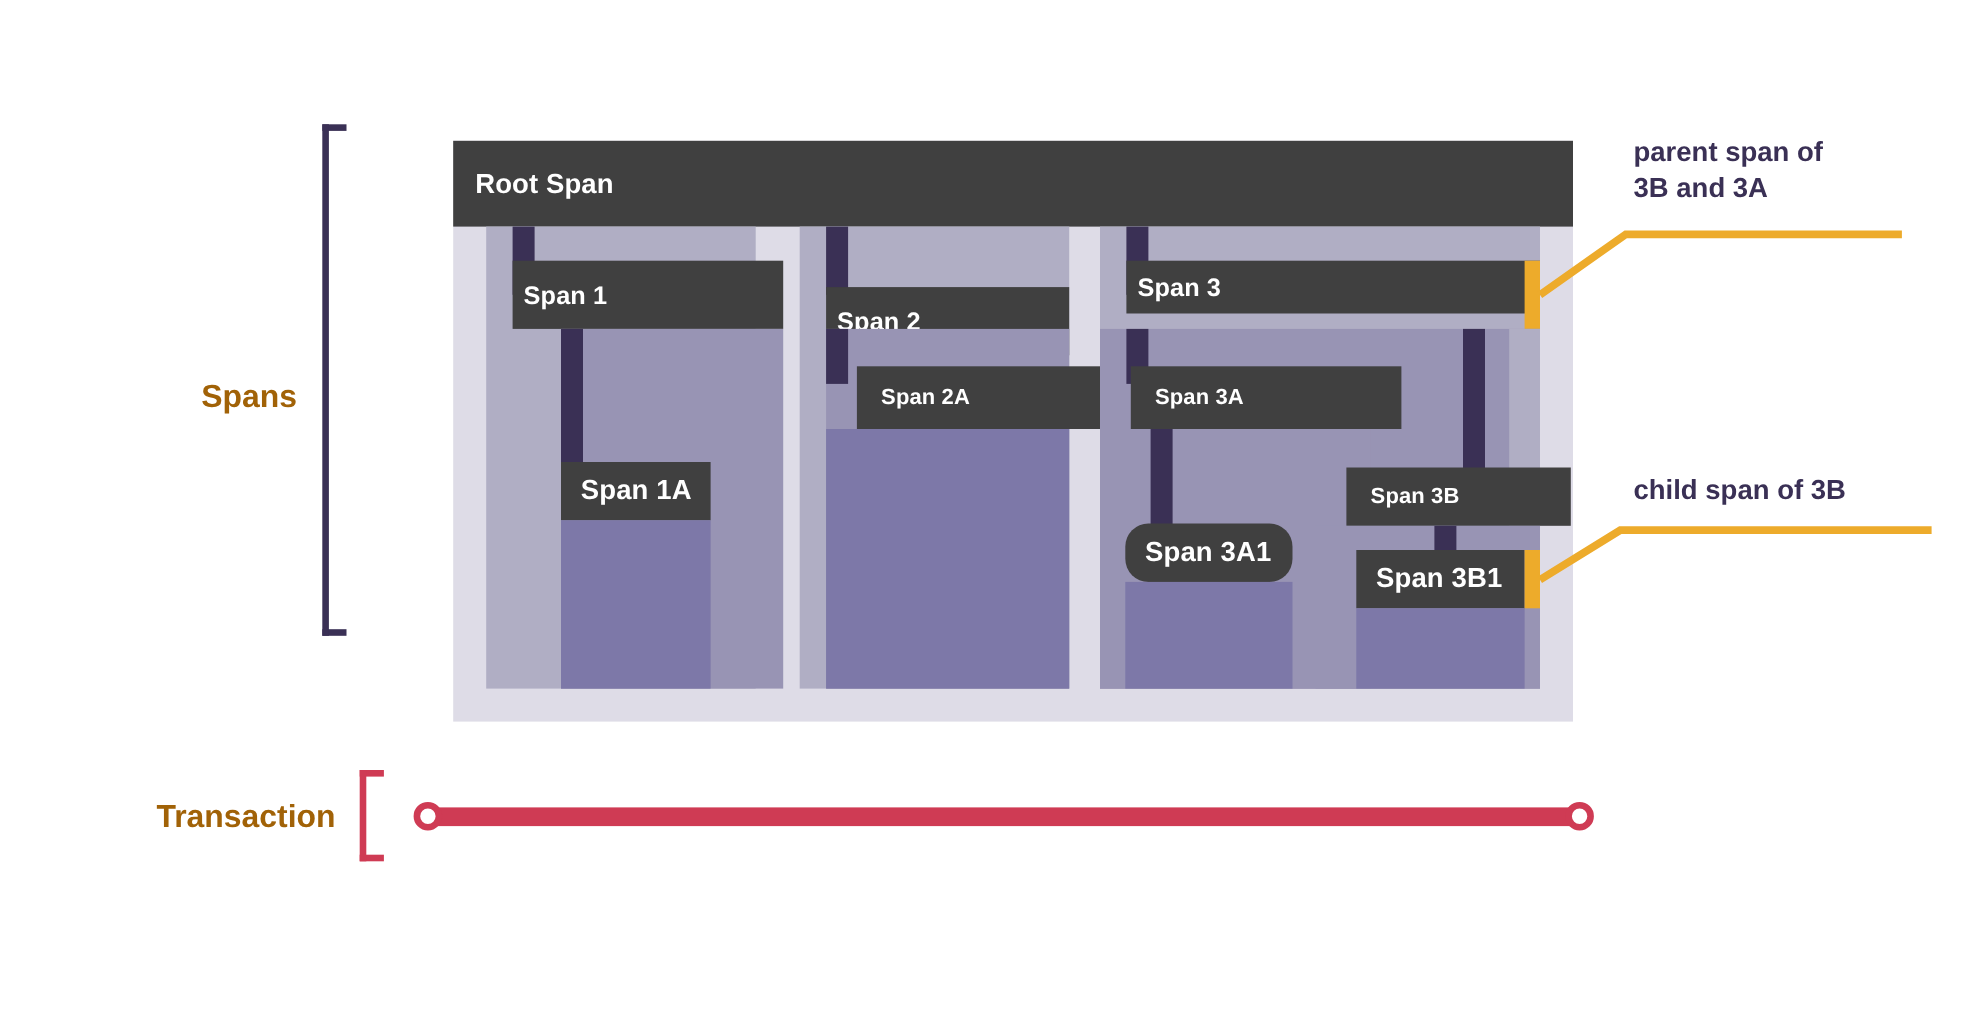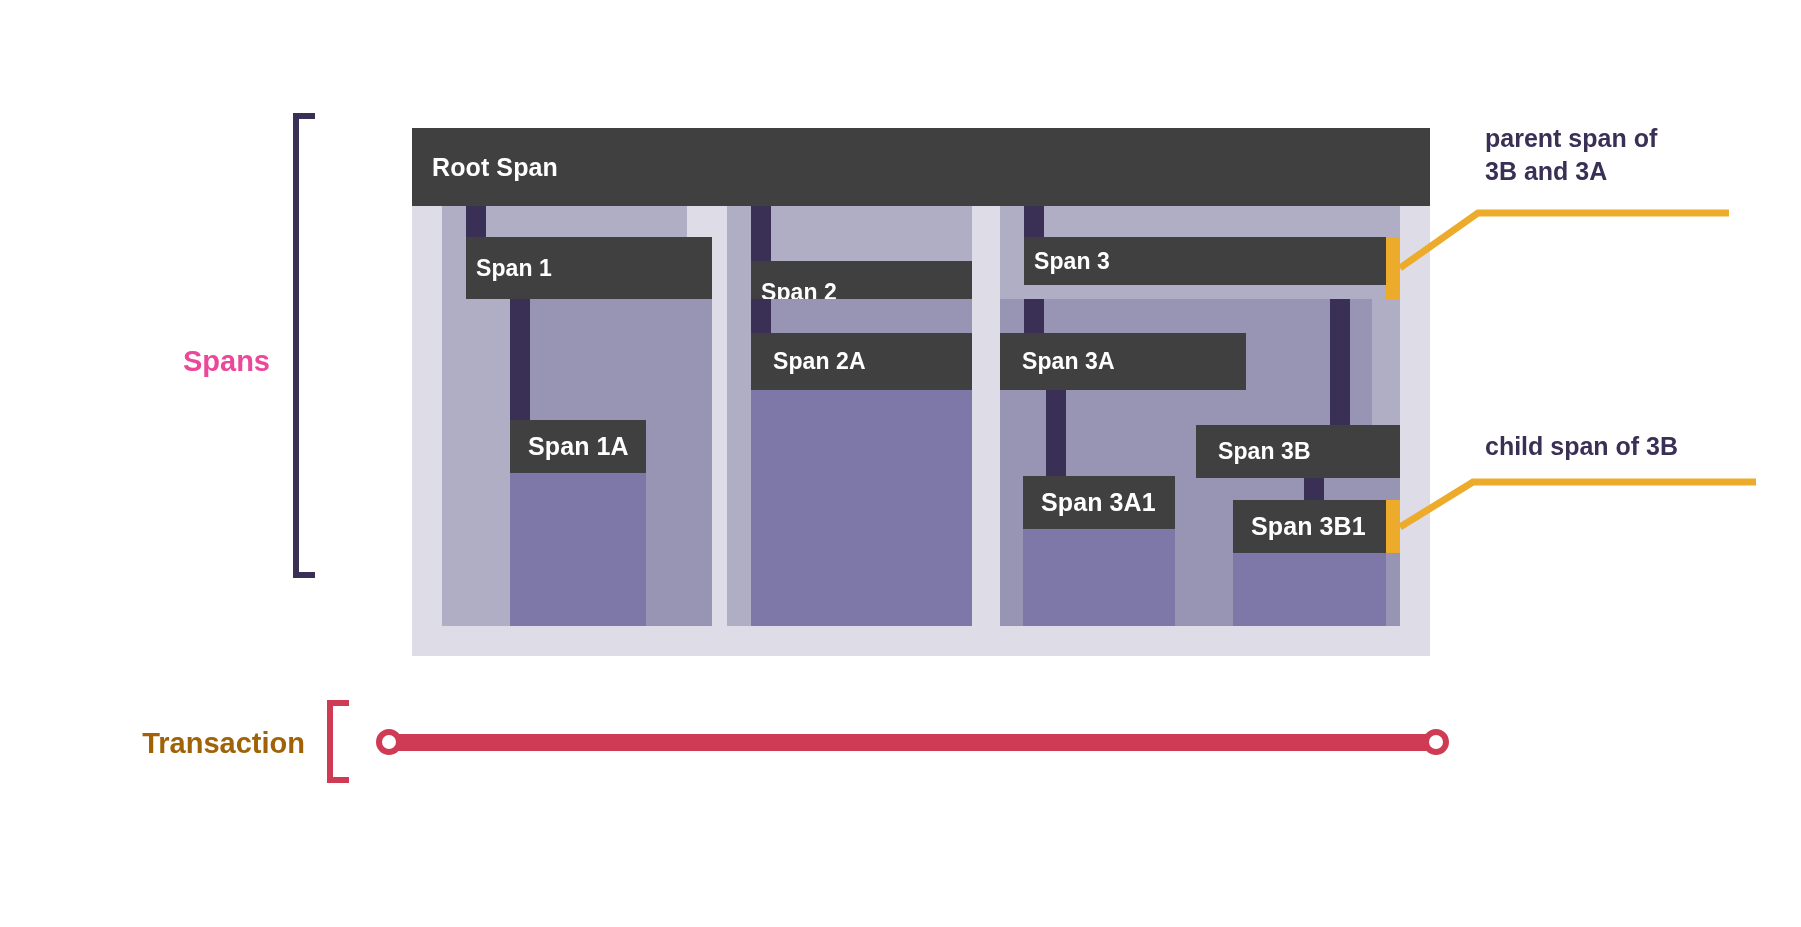--- a/index.html
+++ b/index.html
@@ -36,21 +36,21 @@
     color: #ffffff;
     display: flex;
     align-items: center;
     font-weight: bold;
     letter-spacing: .1px;
     white-space: nowrap;
   }
   .span-bar > span { display: block; }
   .span-bar.root   { font-size: 25px; padding-left: 20px; }
   .span-bar.lvl1   { font-size: 23px; padding-left: 10px; }
-  .span-bar.lvl2   { font-size: 23px; padding-left: 22px; }
+  .span-bar.lvl2   { font-size: 20px; padding-left: 22px; margin-left: 28px; }
   .span-bar.lvl3   { font-size: 25px; padding-left: 18px; }
 
   
   .stem { position: absolute; background: #3a3055; }
 
   
   .chip { position: absolute; background: #edab2b; }
 
   
   .callout-svg { position: absolute; left: 0; top: 0; width: 1801px; height: 927px; pointer-events: none; }
@@ -79,21 +79,21 @@
     border-bottom: 6px solid #cf3b54;
   }
 
   
   .side-label {
     position: absolute;
     font-weight: bold;
     font-size: 29px;
     text-align: right;
   }
-  .side-label.spans { color: #ec4899; }
+  .side-label.spans { color: #a16207; }
   .side-label.txn   { color: #a16207; }
 
   
   .txn-line {
     position: absolute;
     background: #cf3b54;
     height: 17px;
   }
   .txn-dot {
     position: absolute;
@@ -173,21 +173,21 @@
   <div class="stem" style="left:1330px; top:299px; width:20px; height:133px;"></div>
 
   <div class="abs span-bar lvl2" style="left:1000px; top:333px; width:246px; height:57px;">
     <span>Span 3A</span>
   </div>
 
   <div class="abs body-l2" style="left:1000px; top:390px; width:246px; height:236px;"></div>
 
   <div class="stem" style="left:1046px; top:390px; width:20px; height:110px;"></div>
 
-  <div class="abs span-bar lvl3" style="left:1023px; top:476px; width:152px; height:53px;">
+  <div class="abs span-bar lvl3" style="left:1023px; top:476px; width:152px; height:53px;border-radius:21px;">
     <span>Span 3A1</span>
   </div>
 
   <div class="abs body-l3" style="left:1023px; top:529px; width:152px; height:97px;"></div>
 
   <div class="abs span-bar lvl2" style="left:1196px; top:425px; width:204px; height:53px;">
     <span>Span 3B</span>
   </div>
 
   <div class="abs body-l2" style="left:1196px; top:478px; width:204px; height:148px;"></div>

